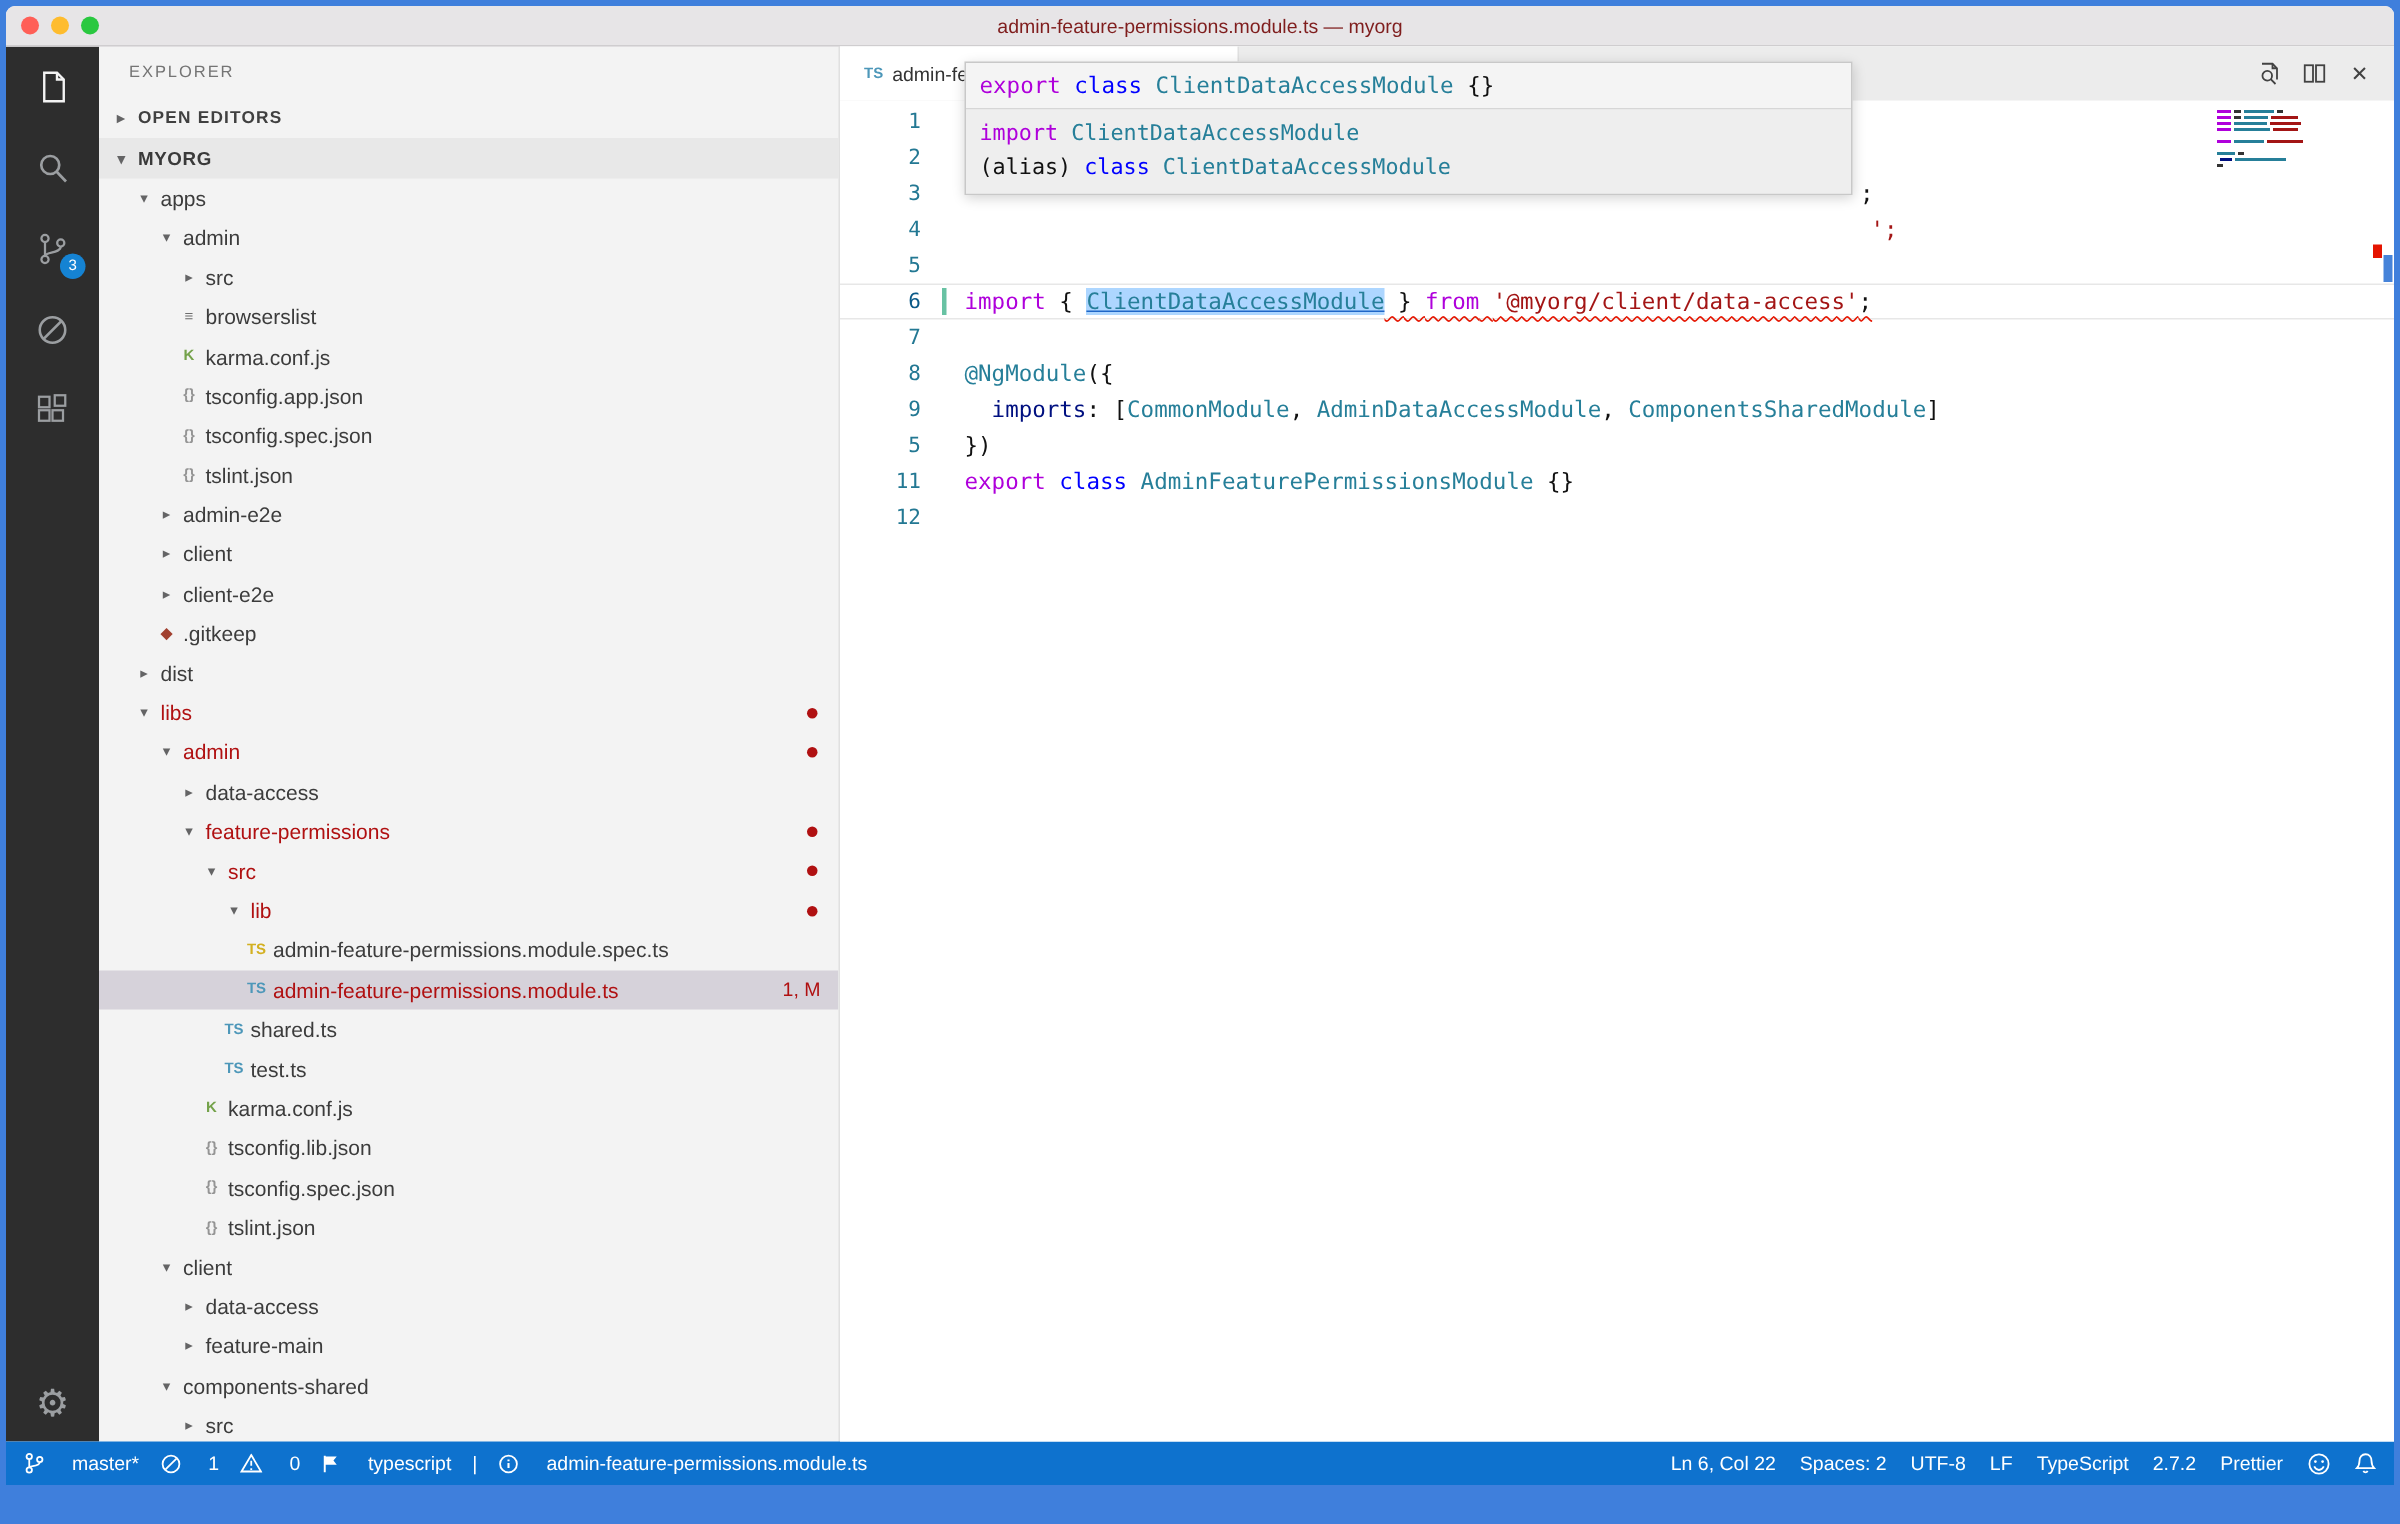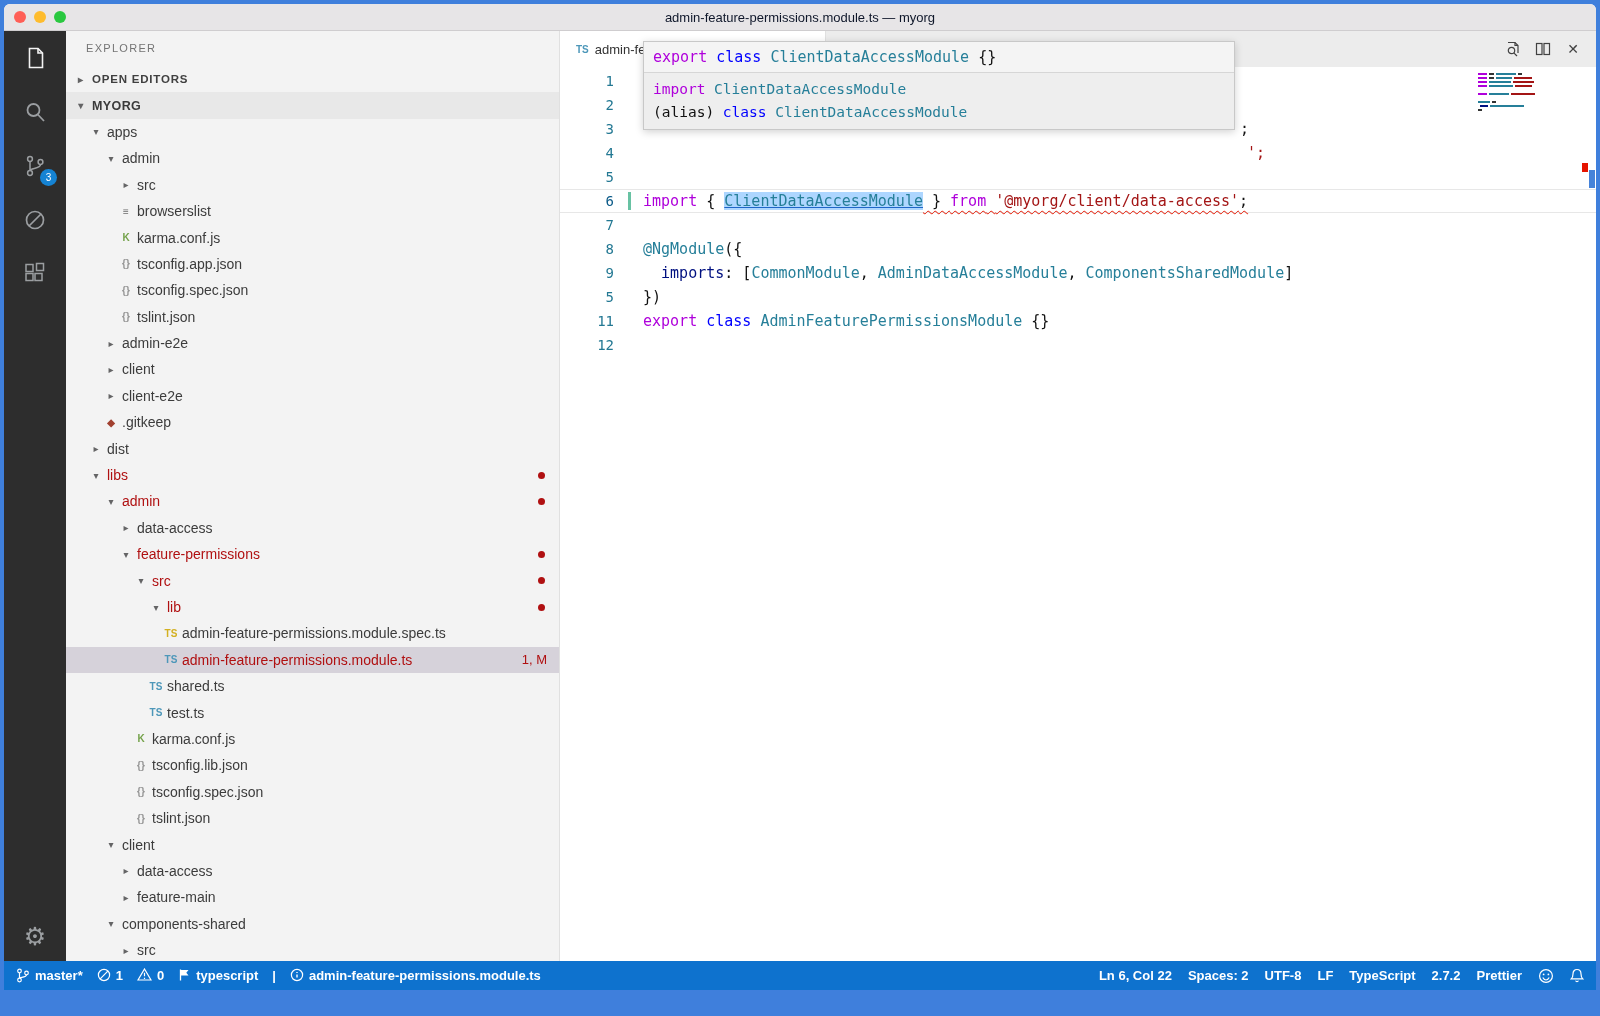--- a/index.html
+++ b/index.html
@@ -7,21 +7,21 @@
 
   .frame { position:absolute; left:4px; top:4px; right:4px; bottom:26px; background:#fff;
            border-radius:6px 6px 0 0; overflow:hidden; display:flex; flex-direction:column; }
 
   
   .titlebar { height:27px; background:#e7e5e7; border-bottom:1px solid #cfcdcf; position:relative;
               display:flex; align-items:center; justify-content:center; flex:none; }
   .lights { position:absolute; left:10px; top:0; height:100%; display:flex; align-items:center; gap:8px; }
   .light { width:12px; height:12px; border-radius:50%; }
   .light.red{background:#ff5f57;} .light.yellow{background:#febc2e;} .light.green{background:#2ac840;}
-  .win-title { font-size:13px; color:#0f172a; }
+  .win-title { font-size:13px; color:#7f1d1d; }
 
   .main { flex:1; display:flex; min-height:0; }
 
   
   .activitybar { width:62px; background:#2d2d2d; flex:none; display:flex; flex-direction:column;
                  justify-content:space-between; align-items:center; padding:12px 0 10px; }
   .ab-top { display:flex; flex-direction:column; gap:24px; align-items:center; }
   .ab-icon { width:30px; height:30px; color:#9b9ea1; position:relative; display:flex; align-items:center;
              justify-content:center; cursor:pointer; }
   .ab-icon.active { color:#f3f3f3; }
@@ -80,21 +80,21 @@
            z-index:40; box-shadow:0 2px 8px rgba(0,0,0,.18); font-family:"DejaVu Sans Mono",monospace; }
   .hover-sig { padding:6px 9px; font-size:15px; border-bottom:1px solid #d6d6d6; }
   .hover-msg { padding:7px 9px; font-size:13.5px; line-height:23px; color:#1c1c1c; border-bottom:1px solid #d6d6d6; white-space:pre-wrap; }
   .hover-alias { padding:5px 9px; font-size:14.5px; line-height:23px; background:#eee; }
 
   
   .statusbar { height:29px; background:#0e72ce; flex:none; display:flex; align-items:center;
                justify-content:space-between; color:#fff; font-size:13px; padding:0 12px; }
   .sb-left { display:flex; align-items:center; gap:14px; }
   .sb-right { display:flex; align-items:center; gap:16px; }
-  .sb-item { display:flex; align-items:flex-start; gap:5px; cursor:pointer; white-space:nowrap;font-weight:bold; }
+  .sb-item { display:flex; align-items:center; gap:18px; cursor:pointer; white-space:nowrap; }
   .sb-ic { display:flex; align-items:center; }
 </style>
 </head>
 <body>
 
 <div class="frame">
 
   <div class="titlebar">
     <div class="lights">
       <span class="light red"></span>

